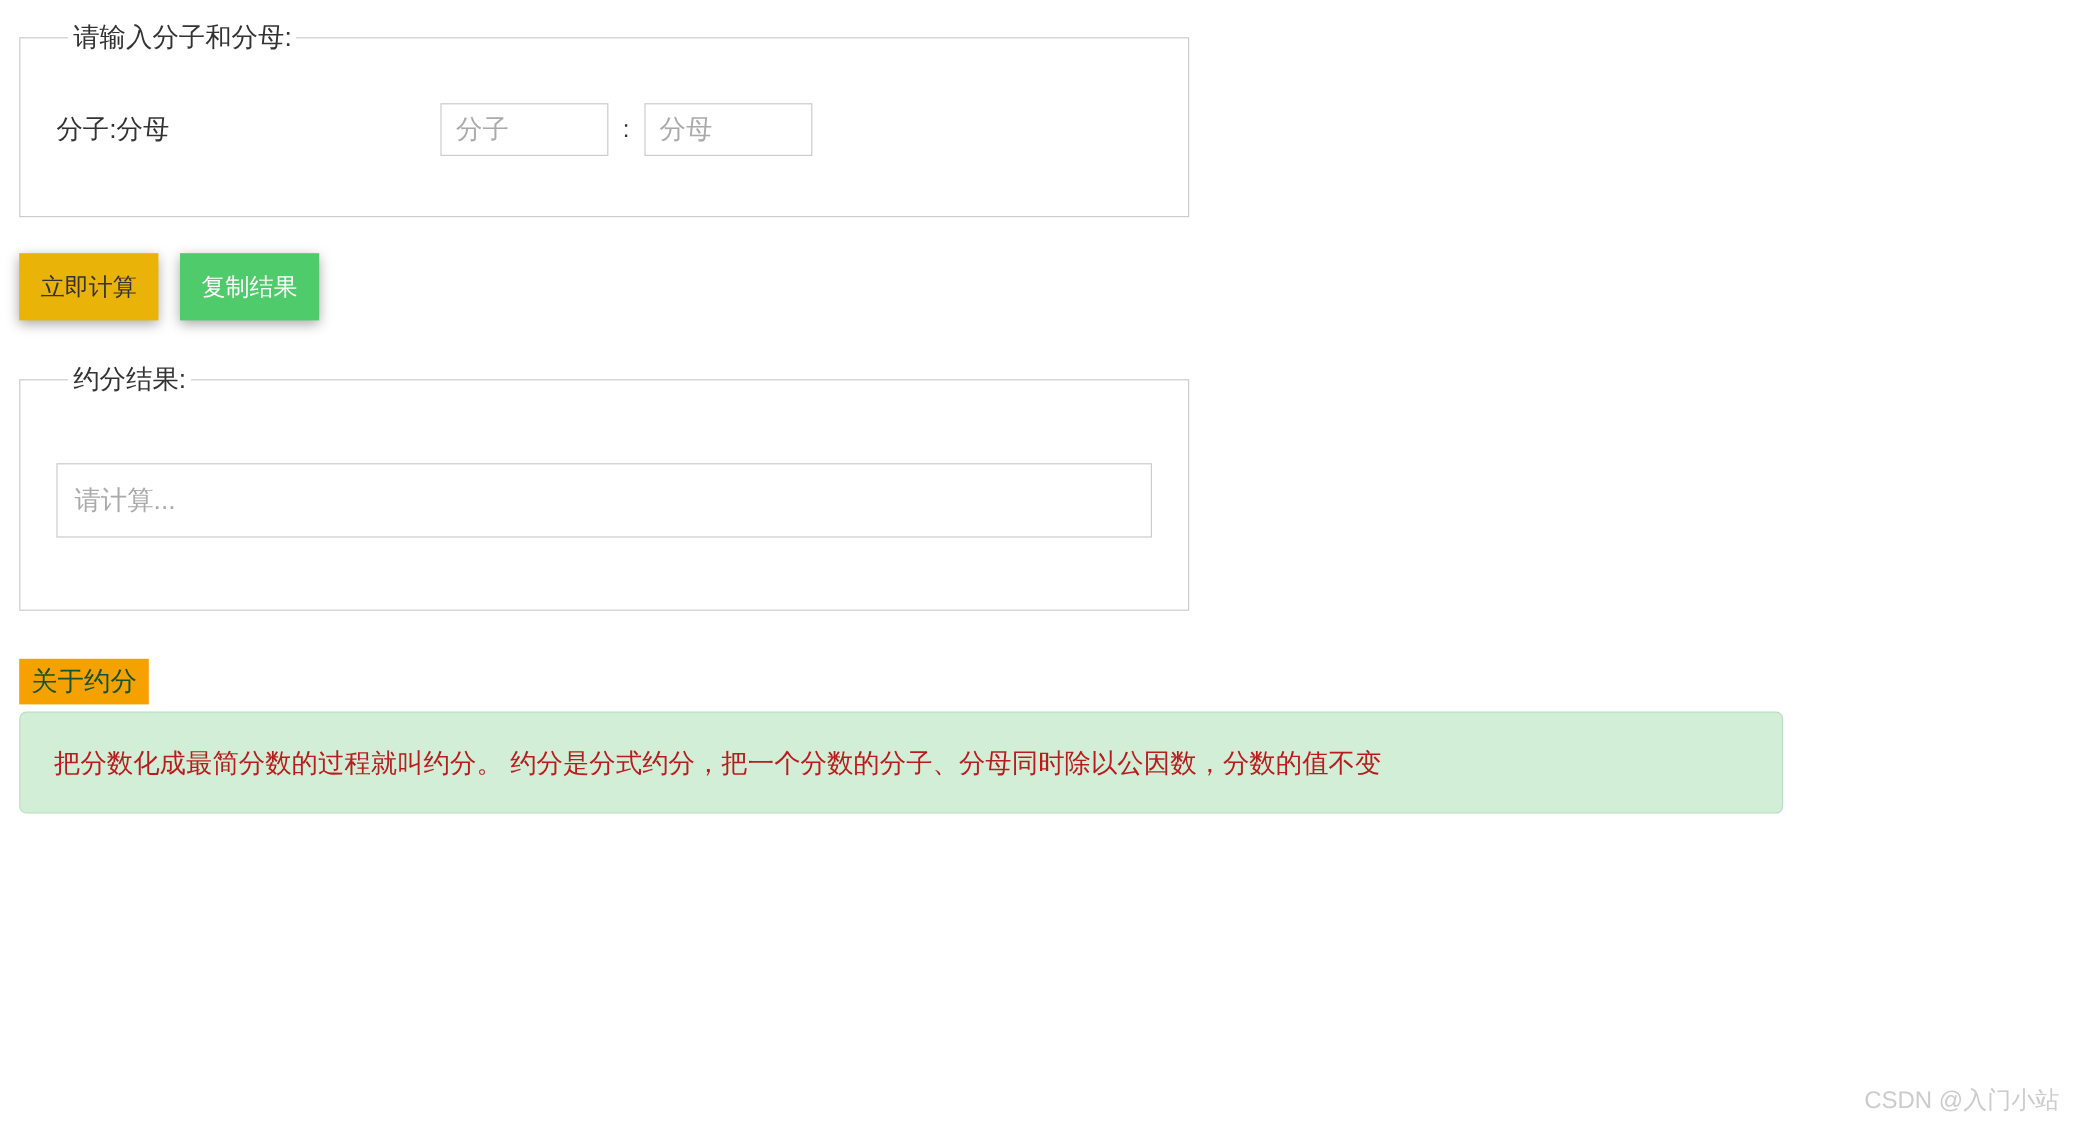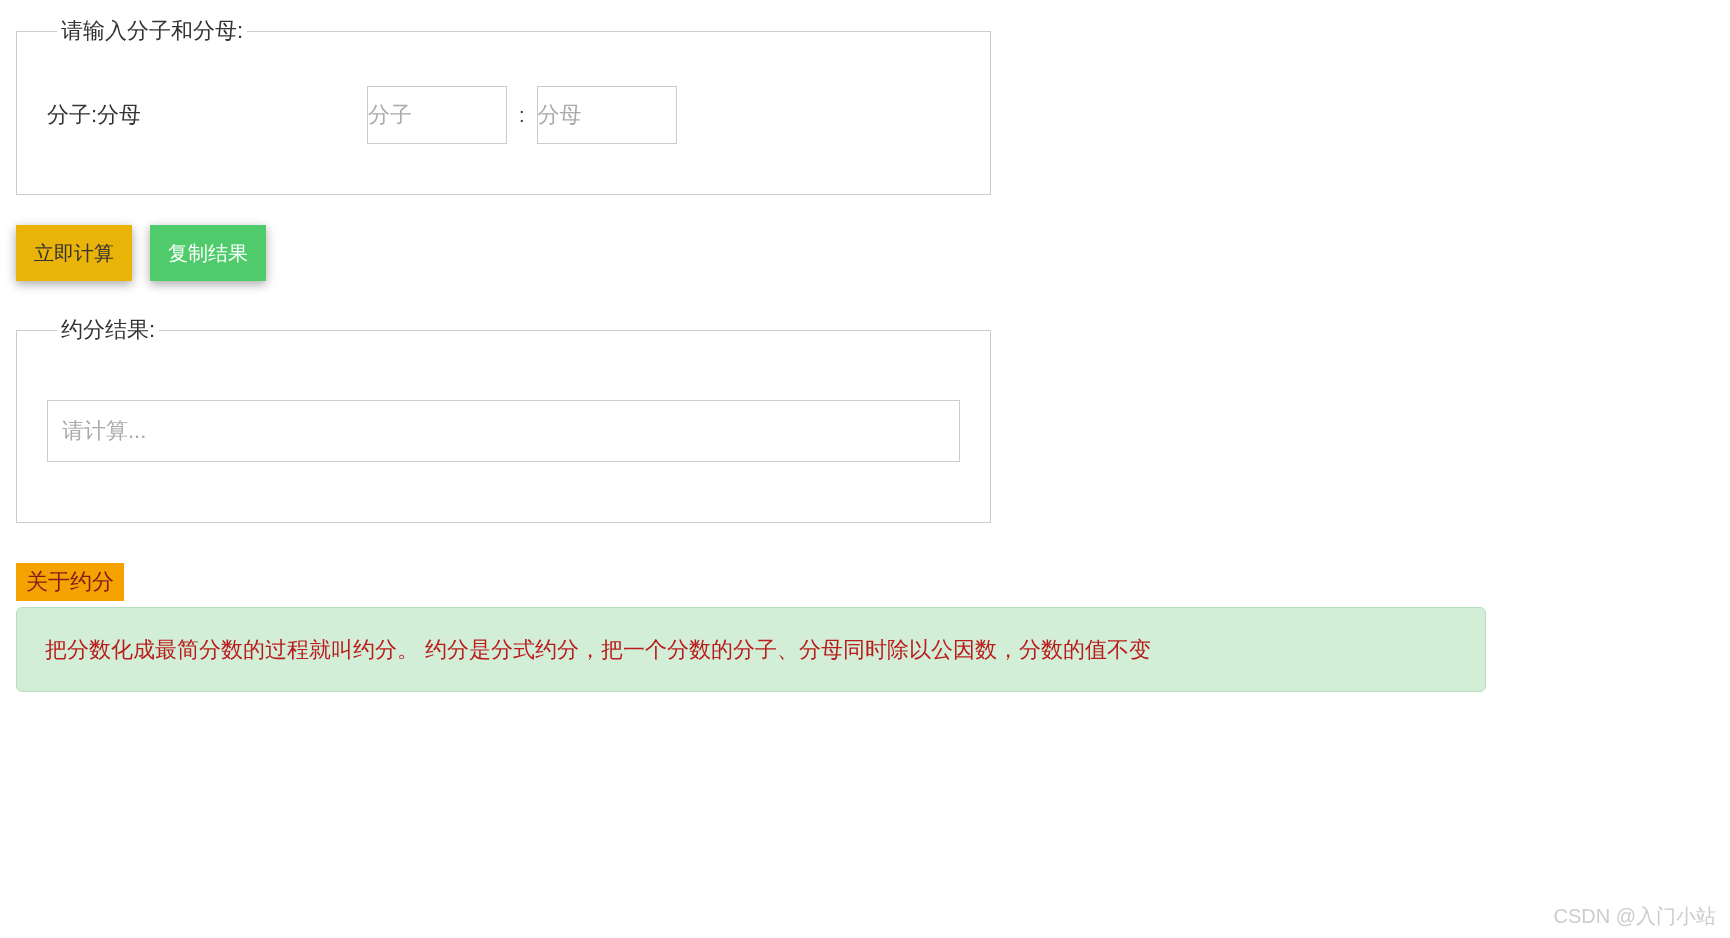--- a/index.html
+++ b/index.html
@@ -27,24 +27,24 @@
       display: flex;
       align-items: center;
     }
     .row-label {
       font-size: 22px;
       color: #333;
       width: 320px;
     }
     .frac-input {
       width: 140px;
-      height: 58px;
+      height: 44px;
       border: 1px solid #ccc;
       font-size: 22px;
-      padding: 0 0;
+      padding: 0 12px;
       color: #333;
       outline: none;
     }
     .frac-input::placeholder { color: #aaa; }
     .sep {
       font-size: 20px;
       color: #333;
       margin: 0 12px;
     }
     .buttons {
@@ -70,21 +70,21 @@
       border: 1px solid #ccc;
       font-size: 22px;
       padding: 0 14px;
       color: #333;
       outline: none;
     }
     .result-input::placeholder { color: #aaa; }
     .about-label {
       display: inline-block;
       background: #f5a100;
-      color: #7f1d1d;
+      color: #14532d;
       font-size: 22px;
       padding: 4px 10px;
     }
     .about-box {
       width: 1470px;
       margin-top: 6px;
       background: #d3eed7;
       border: 1px solid #b8dec0;
       border-radius: 6px;
       padding: 24px 28px;

